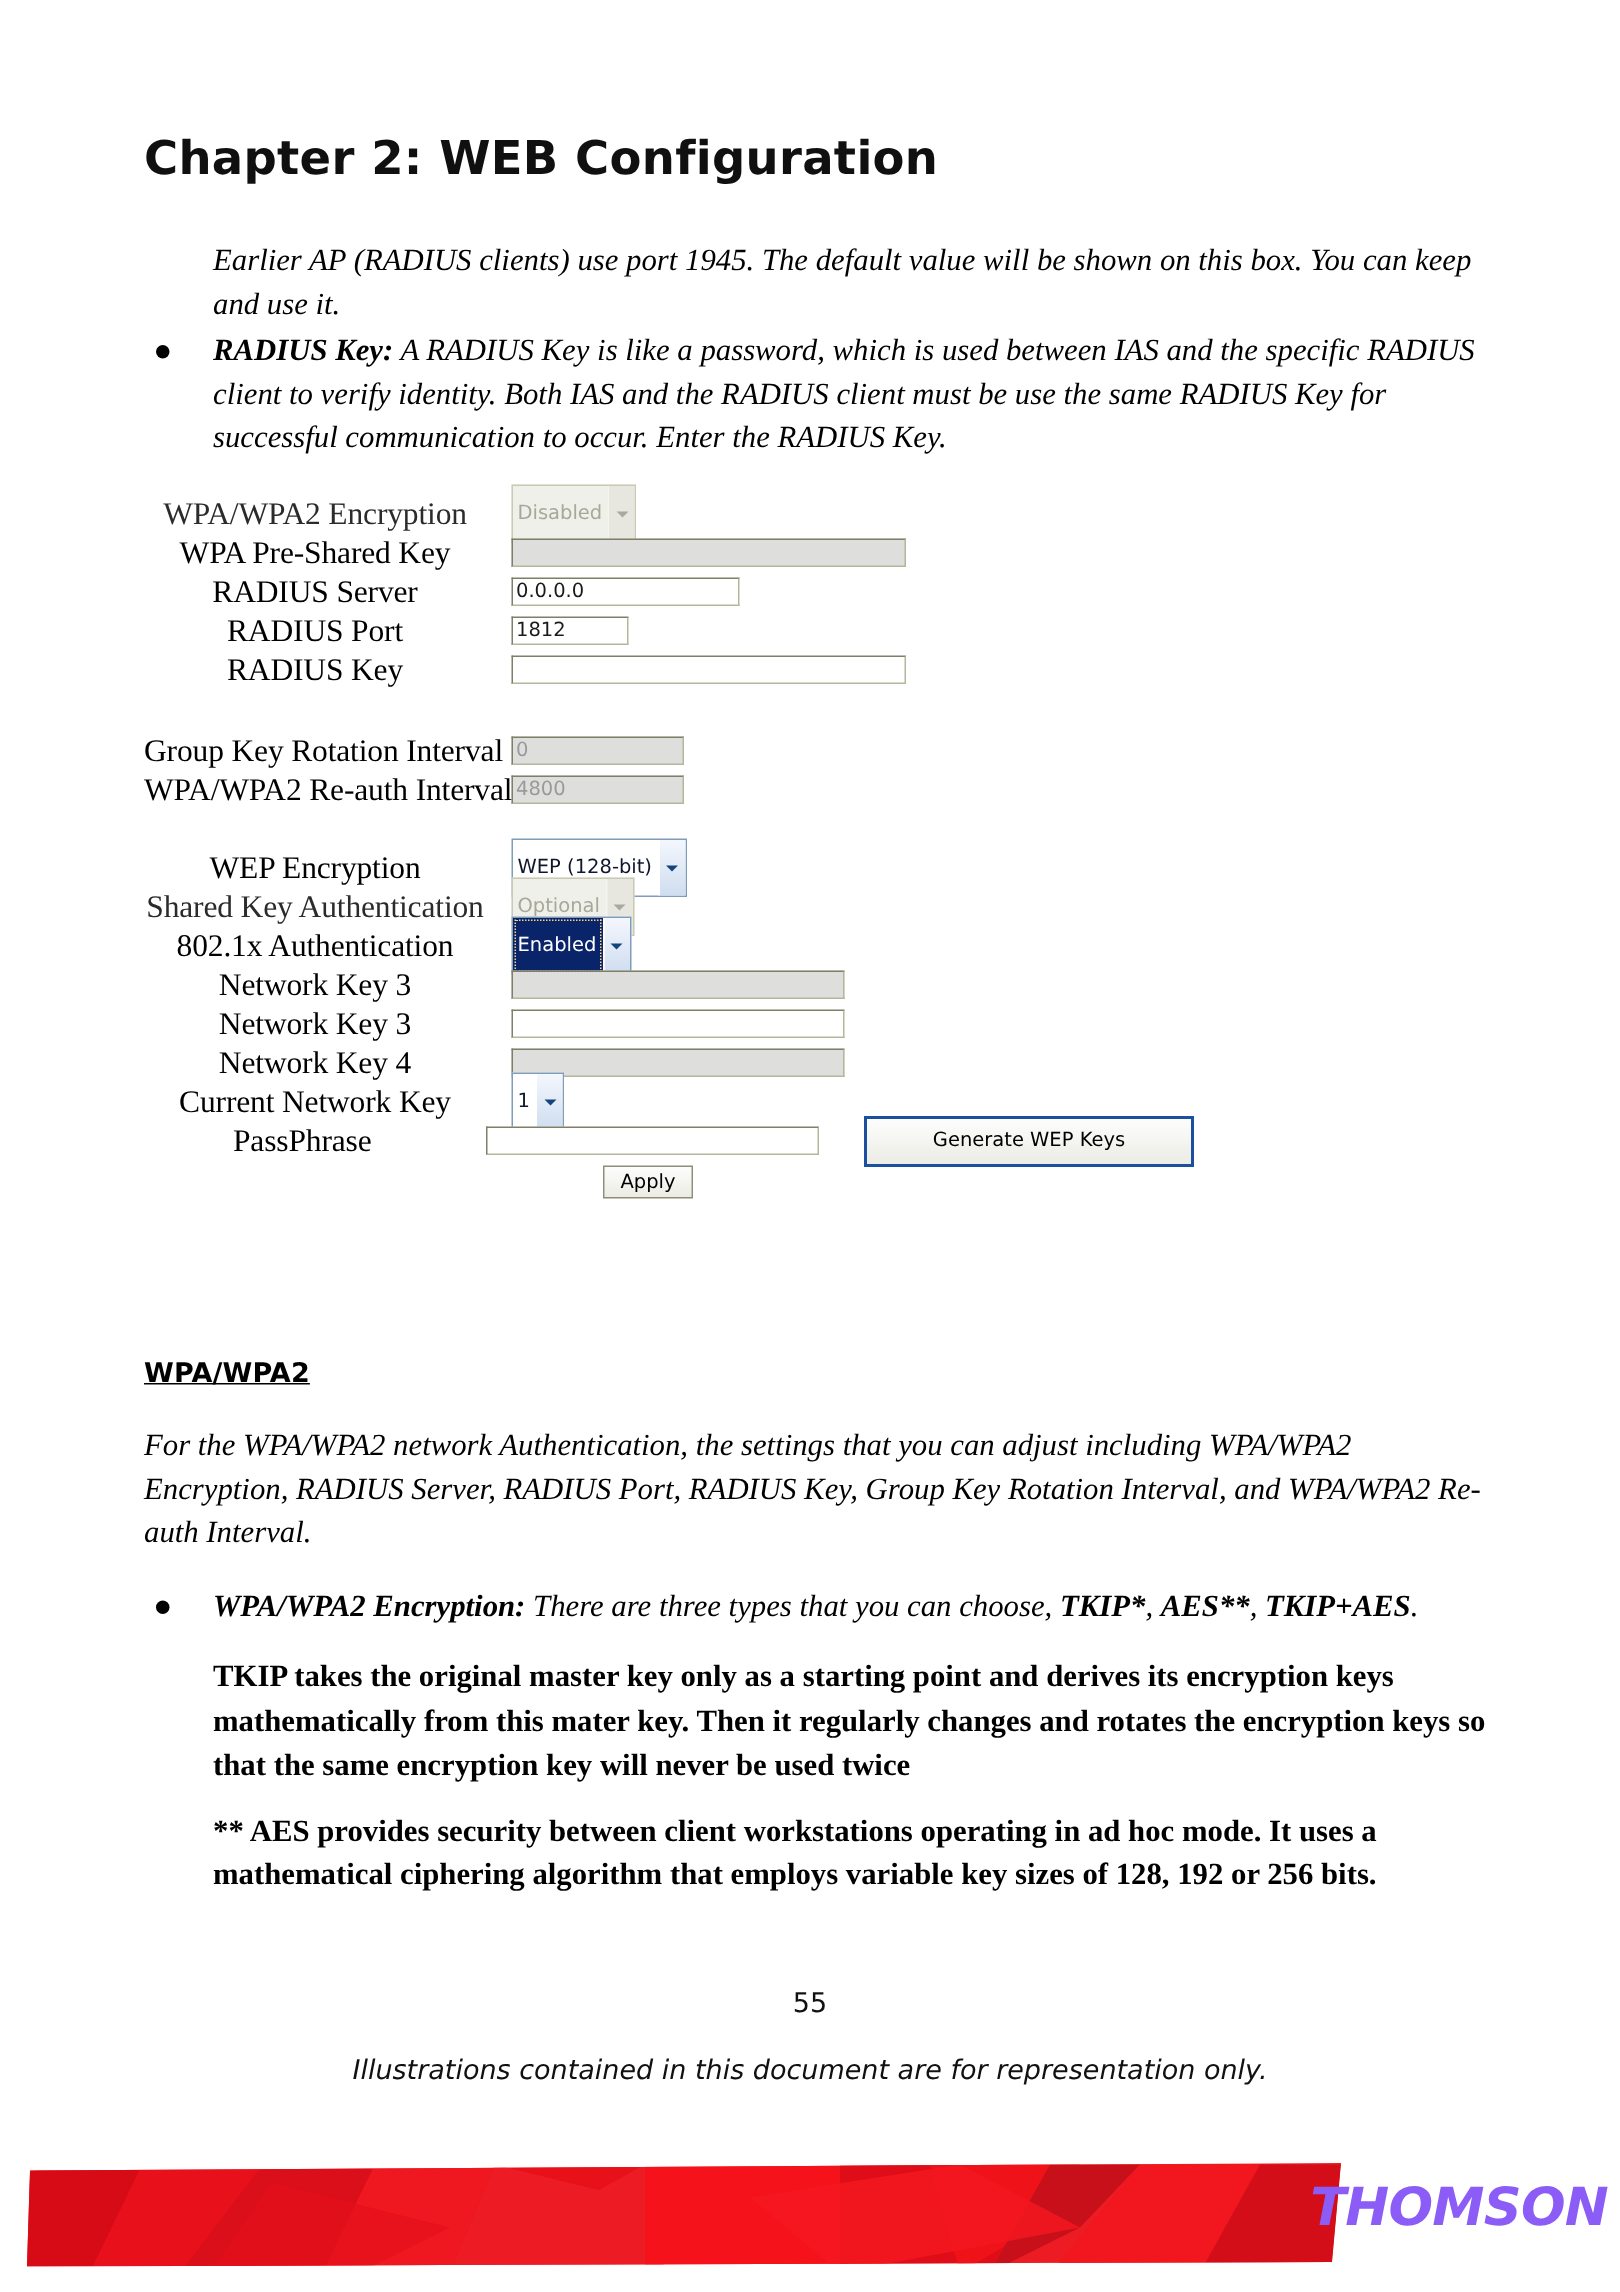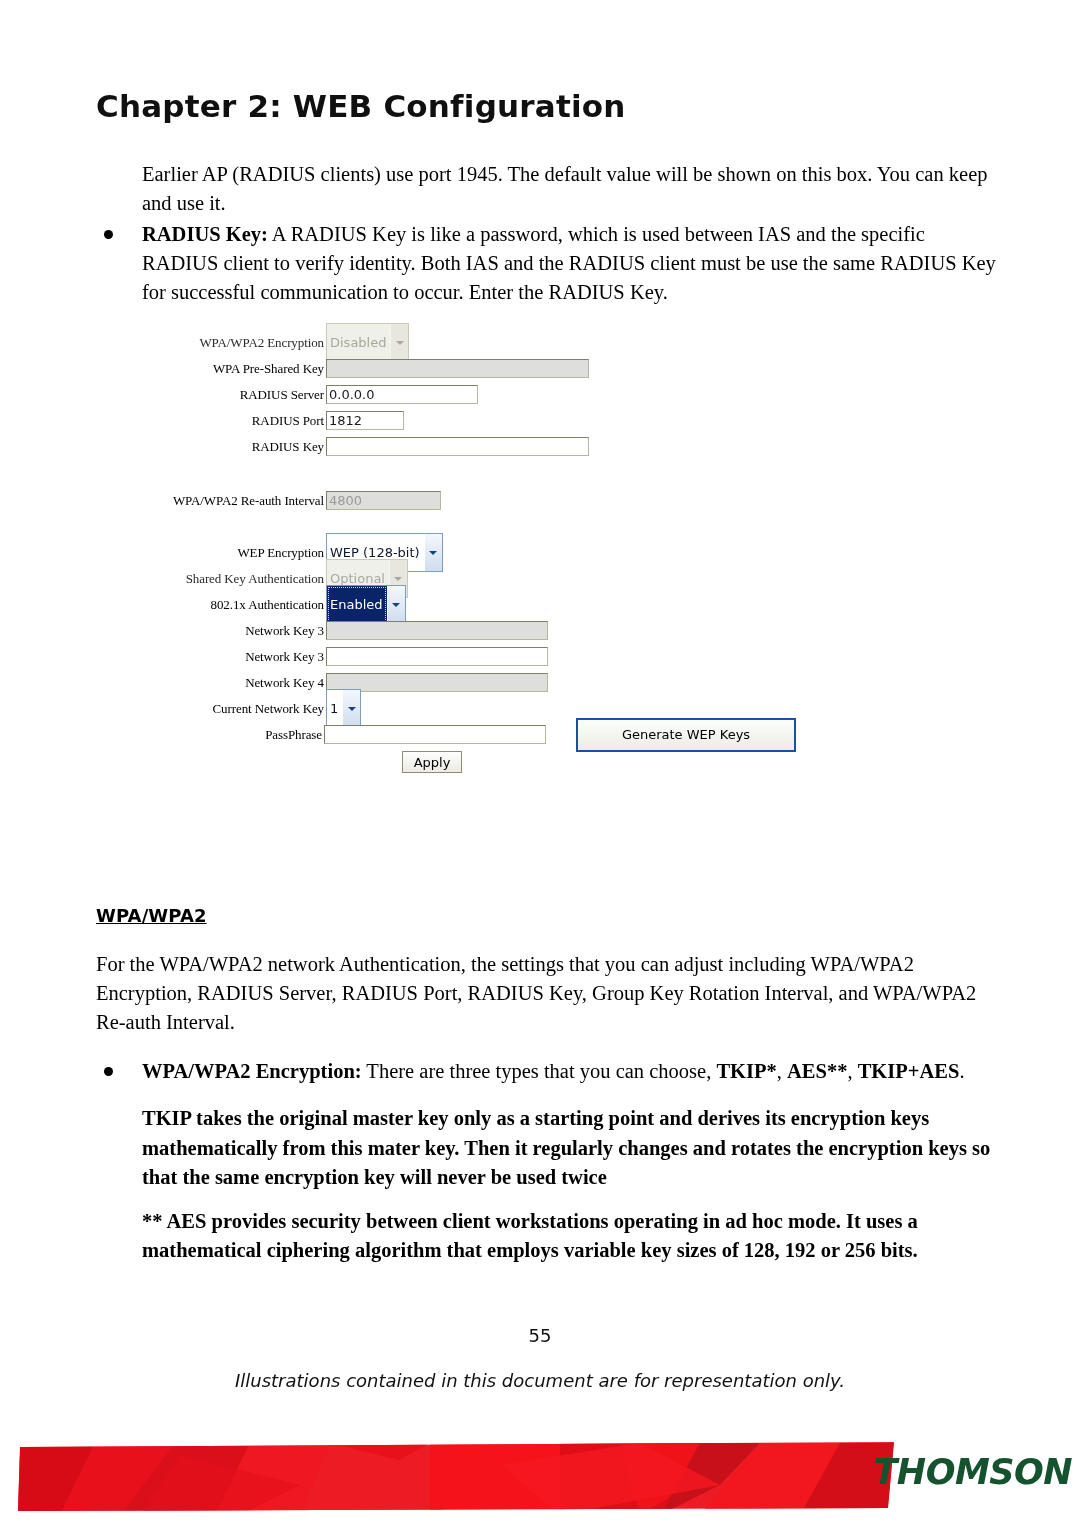--- a/index.html
+++ b/index.html
@@ -34,20 +34,21 @@
     position: absolute;
     left: 96px;
     top: 160px;
     width: 900px;
   }
   .para {
     font-family: "Liberation Serif", serif;
     font-size: 20.5px;
     line-height: 29px;
     text-align: left;
+    font-style: italic;
   }
   .para.indent {
     margin-left: 46px;
   }
   .bullet-row {
     position: relative;
     padding-left: 46px;
     margin-top: 2px;
   }
   .bullet-dot {
@@ -70,23 +71,23 @@
     font-family: "Liberation Serif", serif;
   }
   .f-row {
     display: flex;
     align-items: center;
     height: 25px;
     margin-bottom: 1px;
   }
   .f-label {
     width: 228px;
-    text-align: right;
-    padding-right: 2px;
-    font-size: 13px;
+    text-align: center;
+    padding-right: 17px;
+    font-size: 21px;
     line-height: 19px;
     color: #000;
     white-space: nowrap;
     letter-spacing: -0.1px;
   }
   .f-label.dim { color: #2b2b2b; }
   .f-ctl { display: flex; align-items: center; }
 
   
   .txt {
@@ -263,21 +264,21 @@
   .banner svg { display: block; }
   .thomson {
     position: absolute;
     right: 8px;
     top: 1452px;
     font-family: "DejaVu Sans", sans-serif;
     font-style: italic;
     font-weight: bold;
     font-size: 35px;
     letter-spacing: -0.5px;
-    color: #14532d;
+    color: #8b5cf6;
     white-space: nowrap;
   }
 </style>
 </head>
 <body>
 
 <div class="page-title">Chapter 2: WEB Configuration</div>
 
 <div class="body-wrap">
   <div class="para indent">Earlier AP (RADIUS clients) use port 1945. The default value will be shown on this box. You can keep and use it.</div>
@@ -324,20 +325,26 @@
 
   <div class="f-row">
     <div class="f-label">RADIUS Key</div>
     <div class="f-ctl">
       <div class="txt w-long"></div>
     </div>
   </div>
 
   <div class="gap-lg"></div>
 
+  <div class="f-row">
+    <div class="f-label">Group Key Rotation Interval</div>
+    <div class="f-ctl">
+      <div class="txt disabled w-grp">0</div>
+    </div>
+  </div>
 
   <div class="f-row">
     <div class="f-label">WPA/WPA2 Re-auth Interval</div>
     <div class="f-ctl">
       <div class="txt disabled w-grp">4800</div>
     </div>
   </div>
 
   <div class="gap-md"></div>
 

